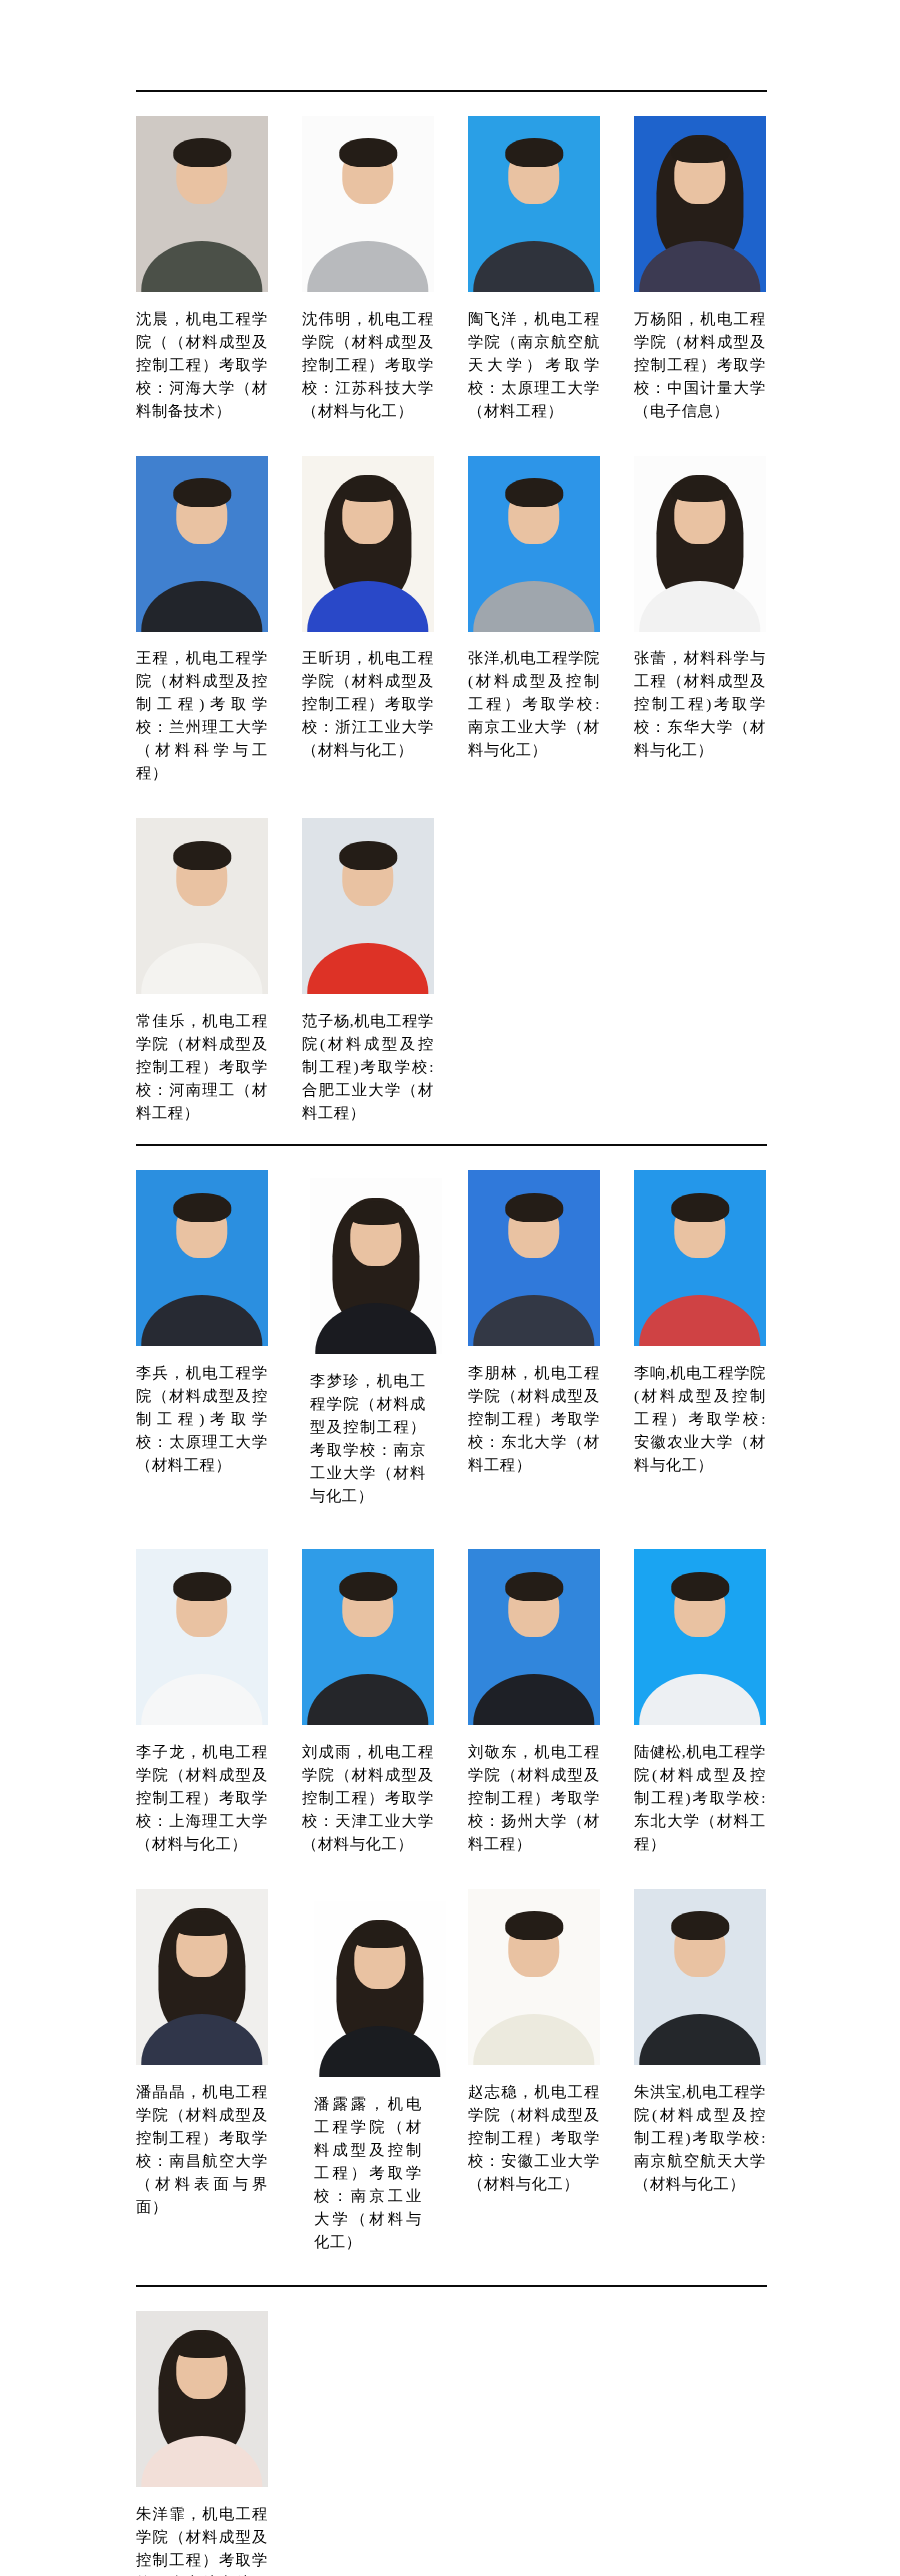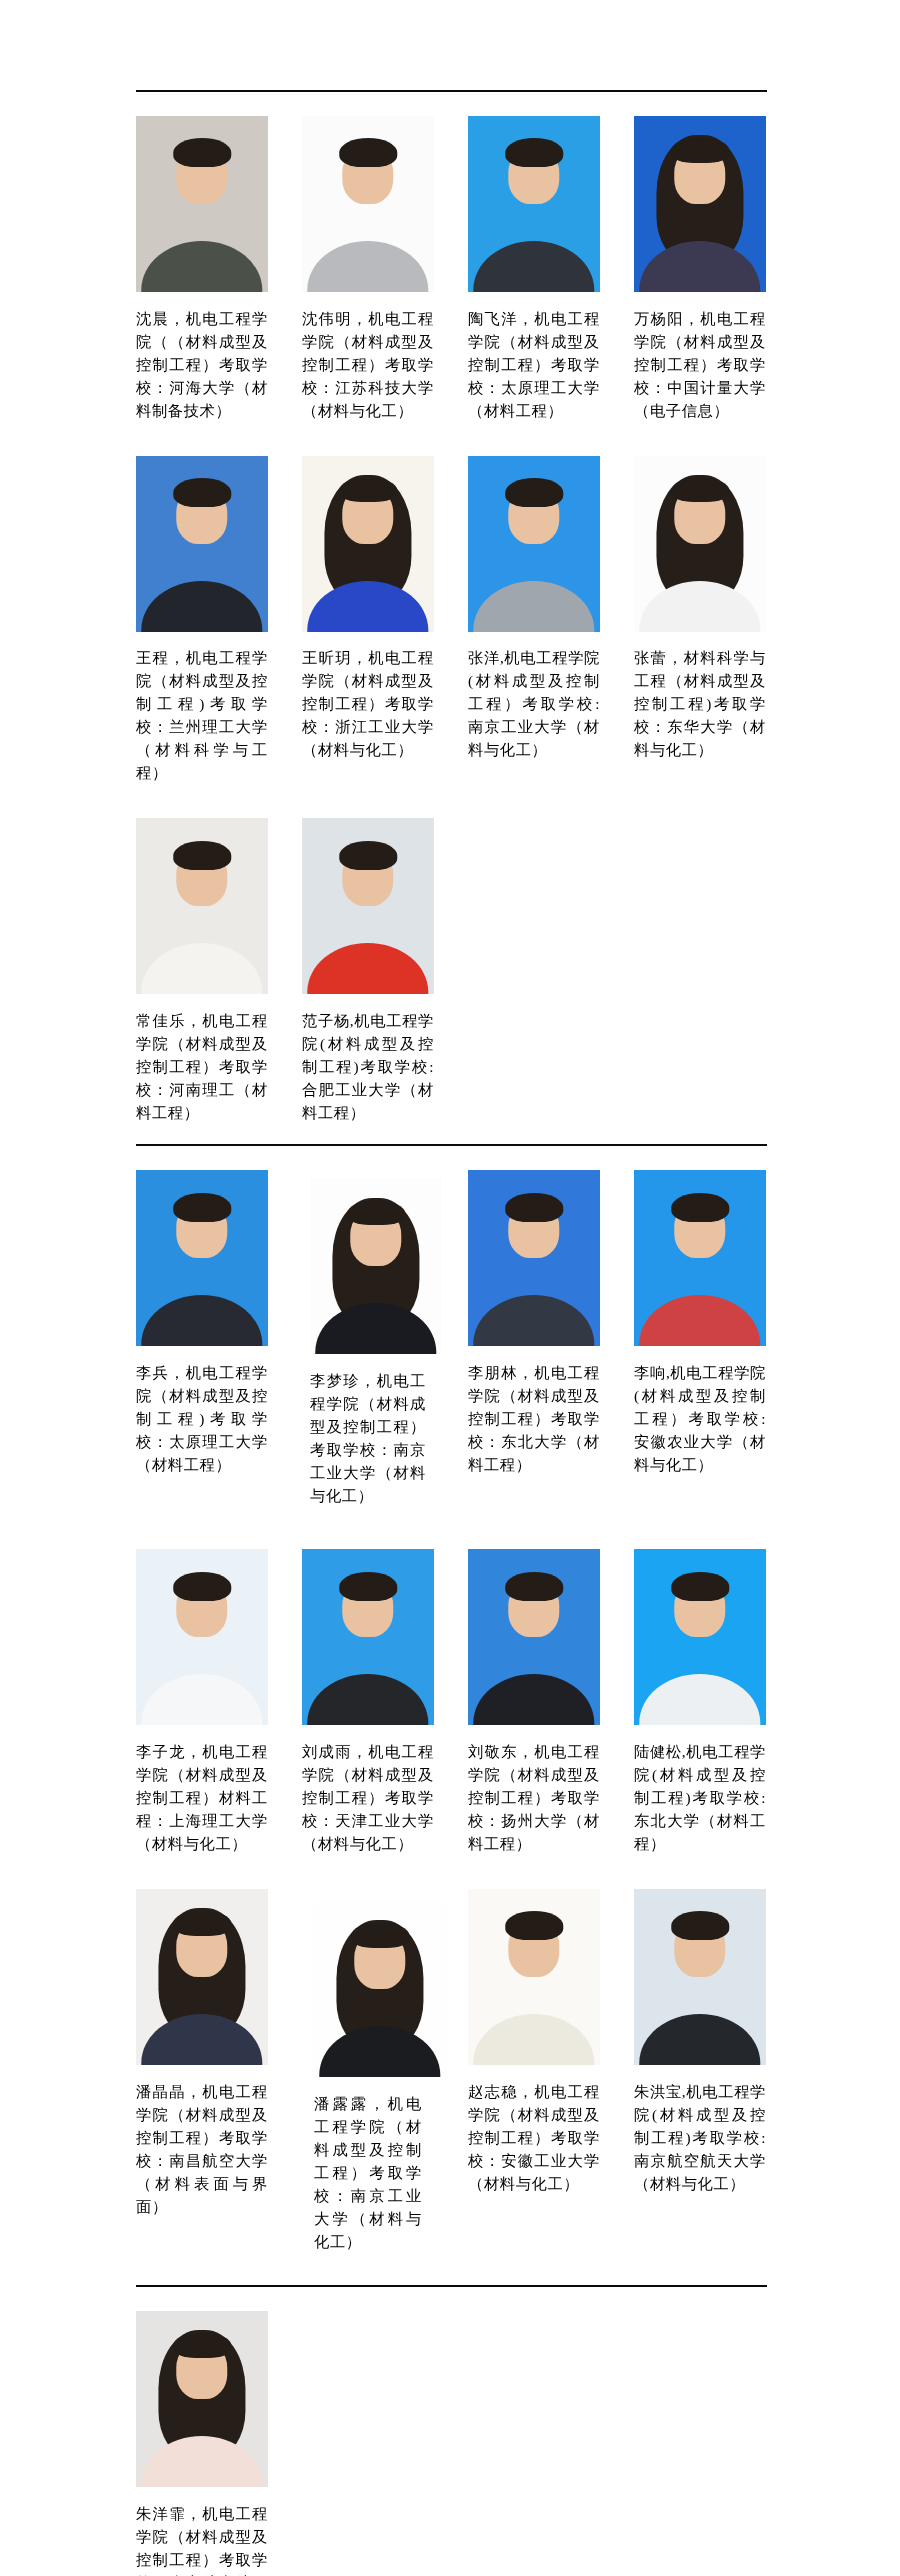--- a/index.html
+++ b/index.html
@@ -67,21 +67,21 @@
             <span class="torso"></span>
         </div>
         <figcaption class="caption">沈伟明，机电工程学院（材料成型及控制工程）考取学校：江苏科技大学（材料与化工）</figcaption>
       </figure>
 
       <figure class="cell" style="margin:0">
         <div class="photo" data-hair="short" style="--bg: #2a9fe6; --shirt: #2f333c;">
           <span class="head"></span>
             <span class="torso"></span>
         </div>
-        <figcaption class="caption">陶飞洋，机电工程学院（材料成型及控制工程）考取学校：太原理工大学（材料工程）</figcaption>
+        <figcaption class="caption">陶飞洋，机电工程学院（南京航空航天大学）考取学校：太原理工大学（材料工程）</figcaption>
       </figure>
 
 
       <figure class="cell" style="margin:0">
         <div class="photo" data-hair="long" style="--bg: #1e63cc; --shirt: #3c3a52;">
           <span class="hair-long"></span>
             <span class="head"></span>
             <span class="torso"></span>
         </div>
         <figcaption class="caption">万杨阳，机电工程学院（材料成型及控制工程）考取学校：中国计量大学（电子信息）</figcaption>
@@ -175,21 +175,21 @@
             <span class="torso"></span>
         </div>
         <figcaption class="caption">李响,机电工程学院(材料成型及控制工程）考取学校:安徽农业大学（材料与化工）</figcaption>
       </figure>
 
       <figure class="cell" style="margin:0">
         <div class="photo" data-hair="short" style="--bg: #eaf2f8; --shirt: #f6f7f8;">
           <span class="head"></span>
             <span class="torso"></span>
         </div>
-        <figcaption class="caption">李子龙，机电工程学院（材料成型及控制工程）材料工程：上海理工大学（材料与化工）</figcaption>
+        <figcaption class="caption">李子龙，机电工程学院（材料成型及控制工程）考取学校：上海理工大学（材料与化工）</figcaption>
       </figure>
 
       <figure class="cell" style="margin:0">
         <div class="photo" data-hair="short" style="--bg: #2f9ce8; --shirt: #25262a;">
           <span class="head"></span>
             <span class="torso"></span>
         </div>
         <figcaption class="caption">刘成雨，机电工程学院（材料成型及控制工程）考取学校：天津工业大学（材料与化工）</figcaption>
       </figure>
 

